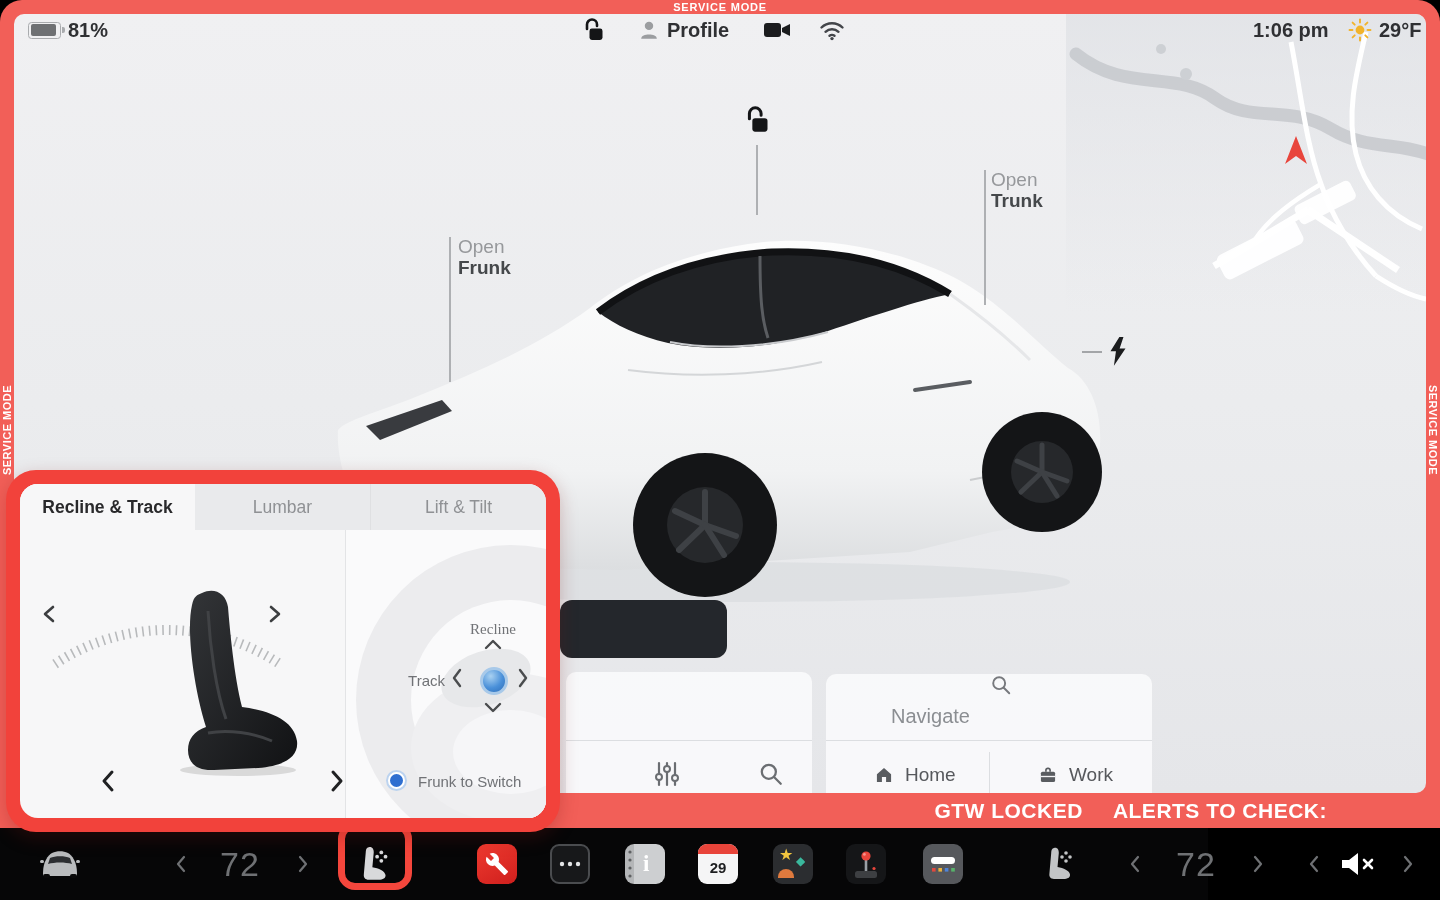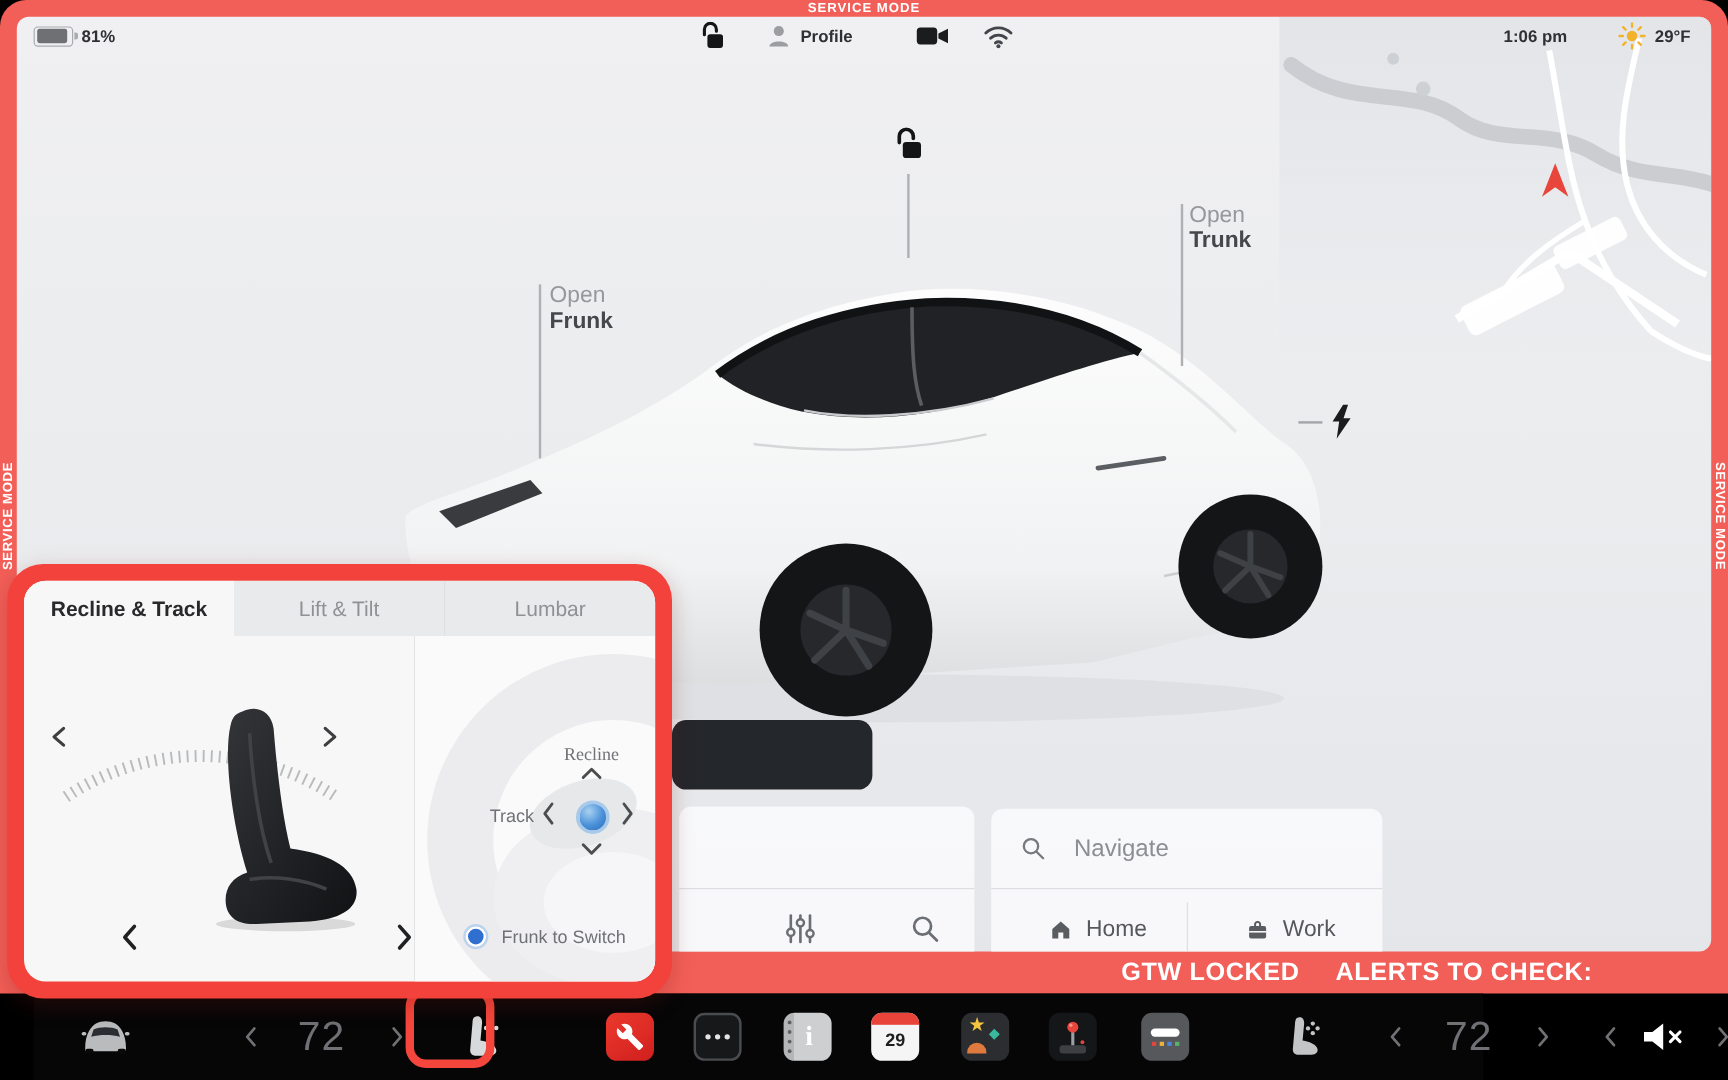--- a/index.html
+++ b/index.html
@@ -17,42 +17,42 @@
   .sm-side span{font-size:11px;font-weight:bold;letter-spacing:.5px;color:#fff;white-space:nowrap;}
   .sm-left{left:0;top:370px;}.sm-left span{transform:rotate(-90deg);}
   .sm-right{left:1426px;top:370px;}.sm-right span{transform:rotate(90deg);}
 
   .alert-band{position:absolute;left:0;top:793px;width:1440px;height:35px;z-index:30;display:flex;align-items:center;
     justify-content:flex-end;gap:30px;padding-right:113px;box-sizing:border-box;color:#fff;font-weight:800;
     font-size:21px;letter-spacing:.5px;}
 
   
   .tb{position:absolute;top:3px;height:26px;display:flex;align-items:center;gap:7px;z-index:6;}
-  .tb-text{font-size:14px;font-weight:600;color:#2f3033;}
+  .tb-text{font-size:20px;font-weight:600;color:#2f3033;}
   .battery{position:relative;width:31px;height:15px;border:1.5px solid #a9abae;border-radius:3.5px;}
   .battery .fill{position:absolute;left:1.5px;top:1.5px;bottom:1.5px;width:81%;background:#6e7073;border-radius:2px;}
   .battery .nub{position:absolute;right:-4.5px;top:4px;width:3px;height:6px;background:#a9abae;border-radius:0 2px 2px 0;}
 
   
   .map{position:absolute;left:1052px;top:0;width:360px;height:300px;z-index:2;}
 
   
   .car{position:absolute;left:316px;top:216px;width:790px;height:385px;z-index:3;}
   .callout-line{position:absolute;width:1.5px;background:#aeb0b3;z-index:4;}
   .callout{position:absolute;z-index:5;font-size:19px;line-height:21px;cursor:default;}
   .callout .act{color:#96989b;font-weight:500;display:block;}
   .callout .tgt{color:#45484b;font-weight:600;display:block;}
   .mini-line{position:absolute;height:2px;background:#a3a5a8;z-index:4;}
 
   
   .card{position:absolute;background:rgba(250,250,252,.88);border-radius:10px;z-index:5;}
   .card .hdiv{position:absolute;left:0;right:0;height:1px;background:#dcdee1;}
   .vdiv{position:absolute;width:1px;background:#dcdee1;}
   .darkcard{position:absolute;left:546px;top:586px;width:167px;height:58px;background:#24272c;border-radius:12px;z-index:4;}
-  .nav-row{position:absolute;left:0;top:0;right:0;height:66px;display:flex;align-items:center;padding-left:24px;gap:21px;box-sizing:border-box;}
+  .nav-row{position:absolute;left:0;top:0;right:0;height:66px;display:flex;align-items:center;padding-left:24px;gap:8px;box-sizing:border-box;flex-direction:column;}
   .nav-input{border:none;background:transparent;outline:none;font-size:20px;color:#3c3e42;width:220px;font-family:"Liberation Sans",sans-serif;}
   .nav-input::placeholder{color:#8b8e92;opacity:1;}
   .pill{position:absolute;display:flex;align-items:center;gap:11px;font-size:19px;font-weight:500;color:#56585c;text-align:right;}
 
   
   .seat-panel{position:absolute;left:6px;top:470px;width:554px;height:362px;background:#f2423b;border-radius:30px;z-index:40;
     box-shadow:0 6px 18px rgba(120,20,15,.25);}
   .panel-body{position:absolute;left:14px;top:14px;width:526px;height:334px;background:#f7f7f8;border-radius:18px;overflow:hidden;}
   .tabbar{position:absolute;left:0;top:0;width:526px;height:46px;display:flex;background:#e9eaec;}
   .tab{flex:1;display:flex;align-items:center;justify-content:center;font-size:17.5px;color:#8f9194;font-weight:500;cursor:pointer;border-right:1px solid #dfe0e2;}
@@ -61,21 +61,21 @@
   .panel-divider{position:absolute;left:325px;top:46px;width:1px;height:288px;background:#e3e4e6;}
   .rzone{position:absolute;left:326px;top:46px;width:200px;height:288px;background:#fafafb;overflow:hidden;}
   .plabel{position:absolute;font-size:15px;color:#707276;}
   .chev{display:block;}
   .ball{position:absolute;left:460px;top:183px;width:22px;height:22px;border-radius:50%;
     background:radial-gradient(circle at 35% 28%,#a9d1f1,#4a90d9 55%,#2d6db8);border:3px solid #a8c9e9;box-sizing:content-box;cursor:pointer;}
   .radio{position:absolute;left:368px;top:288px;width:13px;height:13px;border-radius:50%;background:#2f6fd0;
     border:2.5px solid #fff;box-shadow:0 0 0 2px #bcd3ef;cursor:pointer;}
 
   
-  .dock{position:absolute;left:0;top:828px;width:1208px;height:72px;background:#060607;z-index:10;margin-left:28px;}
+  .dock{position:absolute;left:0;top:828px;width:1208px;height:72px;background:#060607;z-index:10;}
   .dock-item{position:absolute;top:0;height:72px;display:flex;align-items:center;justify-content:center;}
   .temp{font-size:34px;color:#6f7174;font-weight:400;letter-spacing:1px;}
   .tile{width:40px;height:40px;border-radius:9px;position:relative;overflow:hidden;}
   .hl-box{position:absolute;left:338px;top:822px;width:74px;height:68px;border:7px solid #f4463c;border-radius:17px;
     box-sizing:border-box;z-index:15;}
   .glyph{position:absolute;line-height:1;}
 </style>
 </head>
 <body>
 
@@ -284,22 +284,22 @@
 
   <div class="alert-band">
     <span>GTW LOCKED</span>
     <span>ALERTS TO CHECK:</span>
   </div>
 
   <div class="seat-panel">
     <div class="panel-body">
       <div class="tabbar">
         <div class="tab active">Recline &amp; Track</div>
+        <div class="tab">Lumbar</div>
         <div class="tab">Lift &amp; Tilt</div>
-        <div class="tab">Lumbar</div>
       </div>
 
       <svg style="position:absolute;left:0;top:46px;" width="325" height="288" viewBox="0 0 325 288">
         <path d="M35,134 A203,203 0 0 1 260,134" stroke="#b8babc" stroke-width="10" fill="none" stroke-dasharray="1.6 5.1"></path>
         <line x1="189" y1="100" x2="186.5" y2="111" stroke="#eda12f" stroke-width="3"></line>
         <line x1="108" y1="298" x2="298" y2="298" stroke="#c6c7c9" stroke-width="11" stroke-dasharray="1.6 5.2"></line>
         <line x1="113" y1="292" x2="113" y2="304" stroke="#eda12f" stroke-width="3"></line>
       </svg>
       <svg class="chev" style="position:absolute;left:21px;top:121px;cursor:pointer;" width="16" height="18" viewBox="0 0 16 18">
         <polyline points="12,2 4,9 12,16" stroke="#3c3e40" stroke-width="2.6" fill="none" stroke-linecap="round" stroke-linejoin="round"></polyline>

